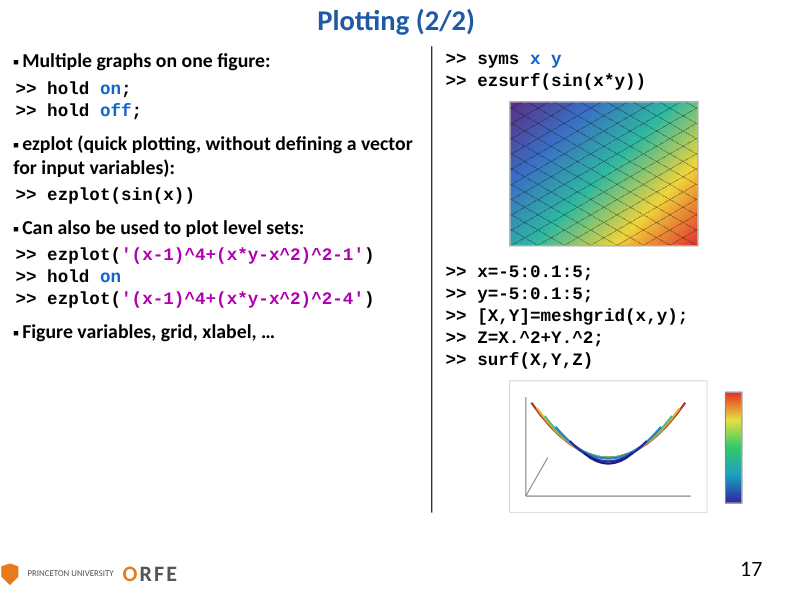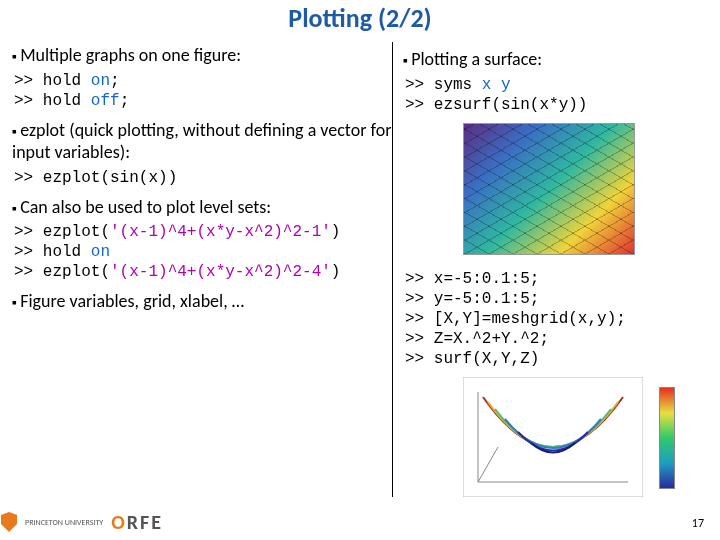--- a/index.html
+++ b/index.html
@@ -13,20 +13,21 @@
   .title{
     text-align:center;
     color:#1f5aa6;
     font-weight:700;
     font-size:26px;
     padding-top:2px;
   }
   .cols{
     display:flex;
     padding:4px 4px 0 12px;
+    font-weight:bold;
   }
   .left{flex:0 0 380px}
   .right{flex:1;padding-left:10px;border-left:1px solid #000;margin-top:4px}
   .bullet{font-size:18px;margin:6px 0 4px 0;line-height:1.25}
   .bullet::before{content:"\25AA  ";font-size:14px}
   .code{
     font-family:Consolas,"Courier New",monospace;
     font-size:16px;
     white-space:pre;
     line-height:1.25;
@@ -59,21 +60,21 @@
     border:1px solid #888;
   }
   .footer{
     position:absolute;left:1px;bottom:6px;
     display:flex;align-items:center;gap:8px;
     font-size:12px;color:#555;justify-content:flex-end;
   }
   .shield{width:16px;height:20px;background:#e77a1a;clip-path:polygon(50% 0,100% 15%,100% 60%,50% 100%,0 60%,0 15%)}
   .orfe{font-weight:700;font-size:20px;letter-spacing:2px}
   .orfe .o{color:#e77a1a}
-  .pagen{position:absolute;right:16px;bottom:10px;font-size:12px}
+  .pagen{position:absolute;right:27px;bottom:10px;font-size:20px}
 </style>
 </head>
 <body>
 
 <div class="title">Plotting (2/2)</div>
 
 <div class="cols">
 
   <div class="left">
     <div class="bullet">Multiple graphs on one figure:</div>
@@ -85,21 +86,20 @@
 
     <div class="bullet">Can also be used to plot level sets:</div>
     <div class="code"><span>&gt;&gt; ezplot(</span><span class="s">'(x-1)^4+(x*y-x^2)^2-1'</span><span>)</span>
 <span>&gt;&gt; hold </span><span class="k">on</span>
 <span>&gt;&gt; ezplot(</span><span class="s">'(x-1)^4+(x*y-x^2)^2-4'</span><span>)</span></div>
 
     <div class="bullet">Figure variables, grid, xlabel, …</div>
   </div>
 
   <div class="right">
-    <div class="bullet">Plotting a surface:</div>
     <div class="code"><span>&gt;&gt; syms </span><span class="k">x y</span>
 <span>&gt;&gt; ezsurf(sin(x*y))</span></div>
 
     <div class="surf-img"></div>
 
     <div class="code" style="margin-top:14px"><span>&gt;&gt; x=-5:0.1:5;</span>
 <span>&gt;&gt; y=-5:0.1:5;</span>
 <span>&gt;&gt; [X,Y]=meshgrid(x,y);</span>
 <span>&gt;&gt; Z=X.^2+Y.^2;</span>
 <span>&gt;&gt; surf(X,Y,Z)</span></div>

